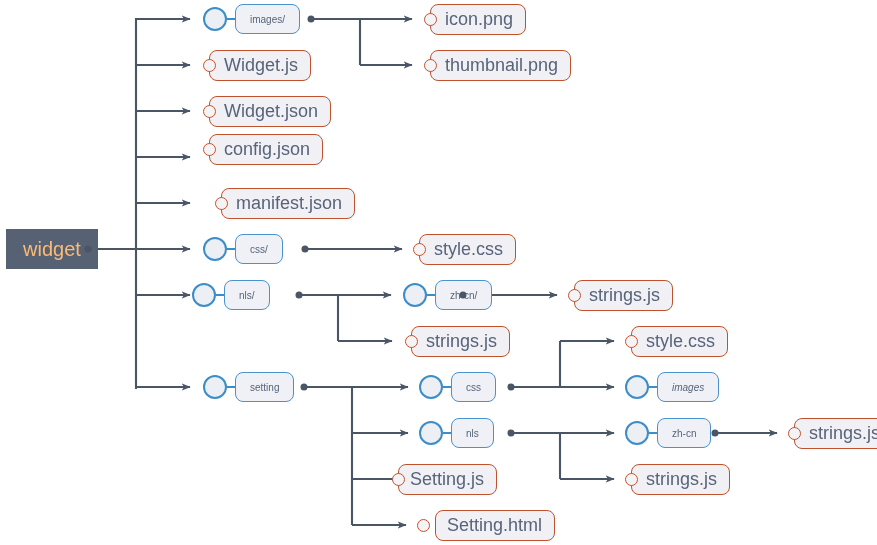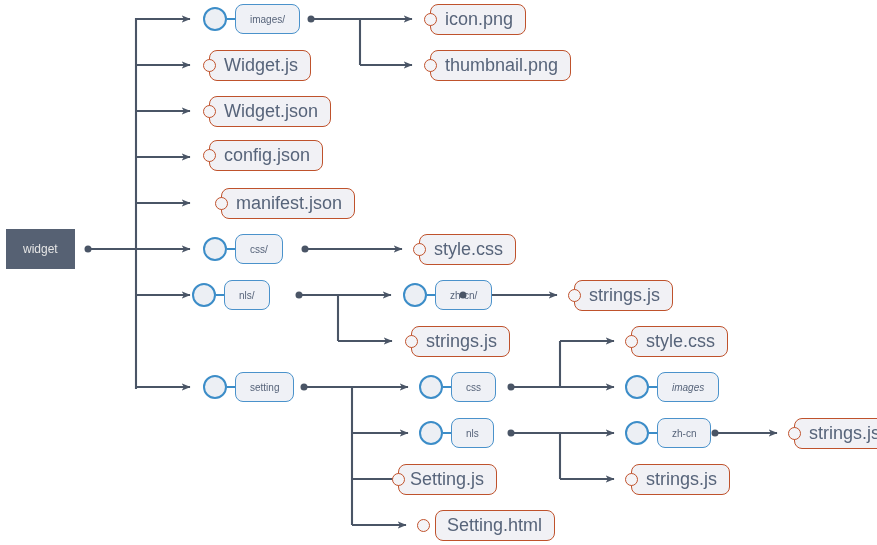--- a/index.html
+++ b/index.html
@@ -35,22 +35,22 @@
     height: 30px;
     transform: translateY(-50%);
     white-space: nowrap;
   }
 
   
   .node.root .box {
     background: #566173;
     border: 1px solid #566173;
     border-radius: 0;
-    color: #e5e5e5;
-    font-size: 12px;
+    color: #fdba74;
+    font-size: 20px;
     height: 38px;
     padding: 0 16px;
     display: flex;
     align-items: center;
     justify-content: center;
   }
 
   
   .node .fcircle {
     width: 24px;
@@ -227,21 +227,21 @@
   <div class="node file" style="left:203px; top:65px;">
     <div class="fdot"></div>
     <div class="box">Widget.js</div>
   </div>
 
   <div class="node file" style="left:203px; top:111px;">
     <div class="fdot"></div>
     <div class="box">Widget.json</div>
   </div>
 
-  <div class="node file" style="left:203px; top:155px;">
+  <div class="node file" style="left:203px; top:149px;">
     <div class="fdot"></div>
     <div class="box">config.json</div>
   </div>
 
   <div class="node file" style="left:215px; top:203px;">
     <div class="fdot"></div>
     <div class="box">manifest.json</div>
   </div>
 
   <div class="node folder" style="left:203px; top:249px;">

